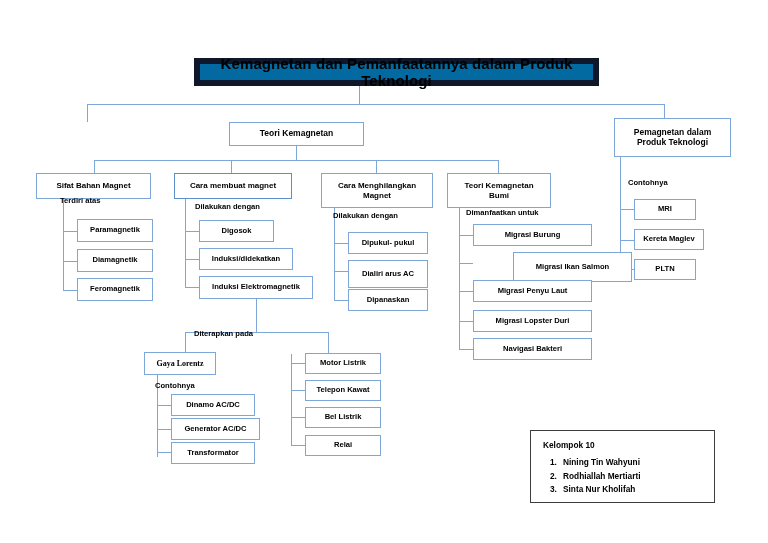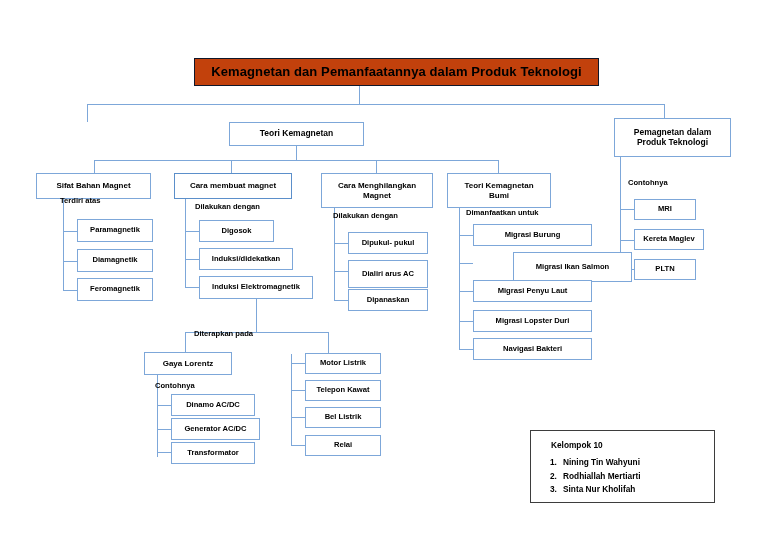--- a/index.html
+++ b/index.html
@@ -25,23 +25,23 @@
     color: #000000;
     font-weight: bold;
     display: flex;
     align-items: center;
     justify-content: center;
     text-align: center;
     line-height: 1.15;
     z-index: 3;
   }
   .node.title {
-    background: #c2410c;
-    border: 1px solid #0f172a;
-    font-size: 13px;
+    background: #0369a1;
+    border: 6px solid #0f172a;
+    font-size: 15px;
     letter-spacing: 0.1px;
   }
   .node.lvl2 {
     font-size: 8.5px;
   }
   .node.lvl3 {
     font-size: 8px;
   }
   .node.leaf {
     font-size: 7.6px;
@@ -72,21 +72,20 @@
     border: 1.2px solid #3d3d3d;
     background: #ffffff;
     z-index: 4;
     padding: 9px 12px 8px 12px;
   }
   .legend-title {
     font-size: 8.3px;
     font-weight: bold;
     color: #000;
     margin-bottom: 7px;
-    margin-left: 8px;
   }
   .legend-list {
     margin: 0;
     padding: 0;
     list-style: none;
   }
   .legend-list li {
     font-size: 8.3px;
     font-weight: bold;
     color: #000;
@@ -248,21 +247,21 @@
   <div class="node leaf" style="left:634px; top:199px; width:62px; height:21px;">
     <span>MRI</span>
   </div>
   <div class="node leaf" style="left:634px; top:229px; width:70px; height:21px;">
     <span>Kereta Maglev</span>
   </div>
   <div class="node leaf" style="left:634px; top:259px; width:62px; height:21px;">
     <span>PLTN</span>
   </div>
 
-  <div class="node leaf" style="left:144px; top:352px; width:88px; height:23px; font-size:8px;">
+  <div class="node leaf" style="left:144px; top:352px; width:72px; height:23px; font-size:8px;font-family:Liberation Serif, serif;">
     <span>Gaya Lorentz</span>
   </div>
   <div class="node leaf" style="left:171px; top:394px; width:84px; height:22px;">
     <span>Dinamo AC/DC</span>
   </div>
   <div class="node leaf" style="left:171px; top:418px; width:89px; height:22px;">
     <span>Generator AC/DC</span>
   </div>
   <div class="node leaf" style="left:171px; top:442px; width:84px; height:22px;">
     <span>Transformator</span>

